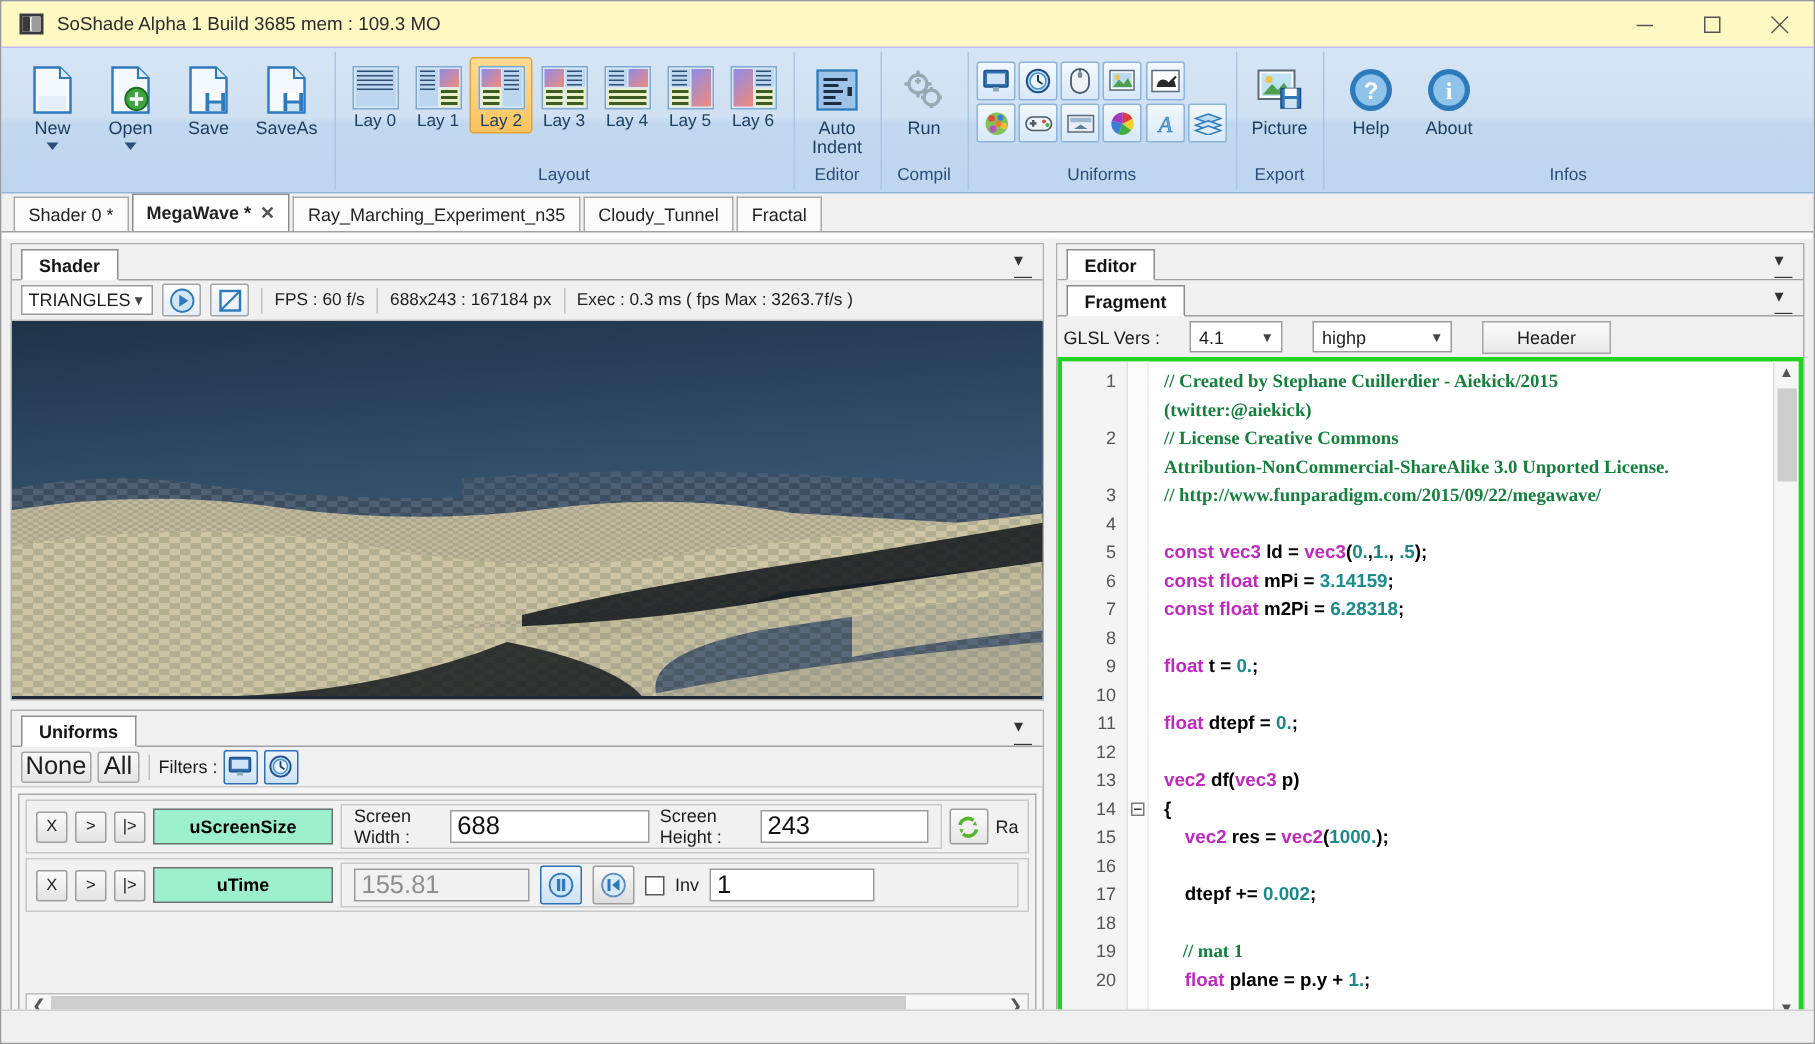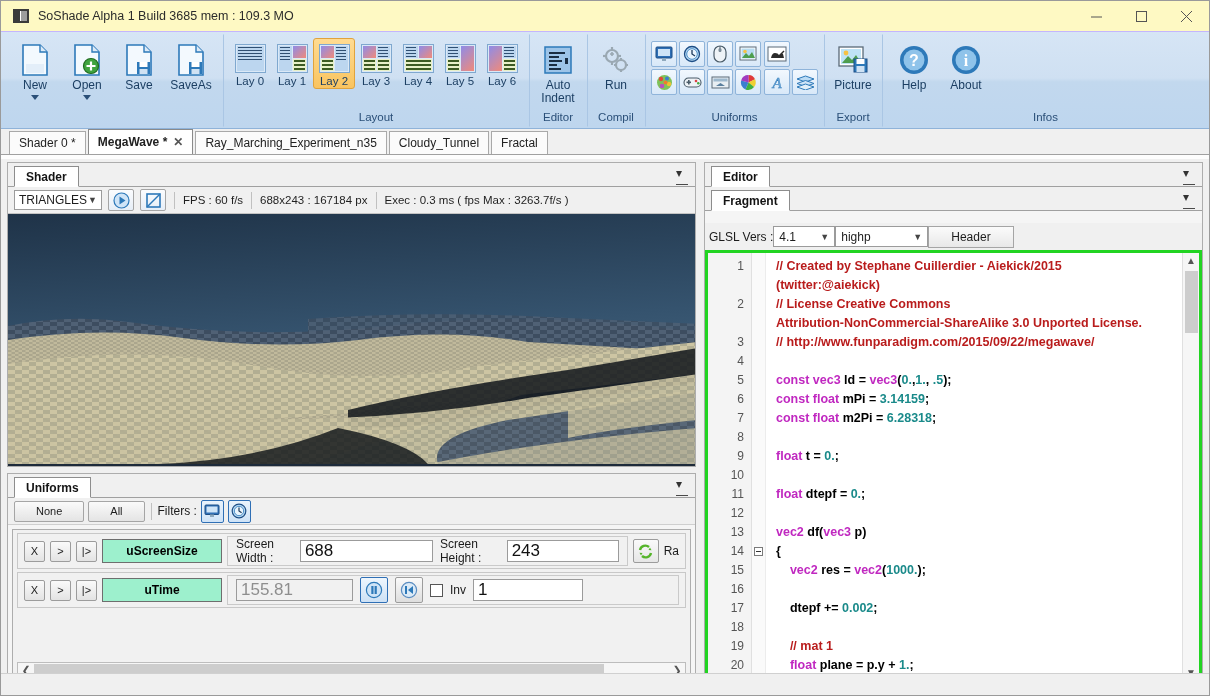--- a/index.html
+++ b/index.html
@@ -116,23 +116,23 @@
           background:linear-gradient(to bottom,#fbfcfe,#e6eef7);
           display:flex; align-items:center; justify-content:center; }
   .vsep { width:1px; height:17px; background:#c0c0c0; margin:0 2px; }
   .statxt { font-size:11.5px; color:#1f1f1f; }
 
   .preview { flex:1; position:relative; overflow:hidden; background:#1d2a3a; }
 
   
   .unifbar { height:27px; display:flex; align-items:center; gap:4px;
              padding:0 6px; background:#f0f0f0; border-bottom:1px solid #cfcfcf; }
-  .ubtn { height:21px; min-width:28px; padding:0 21px; border:1px solid #a5a5a5;
+  .ubtn { height:21px; min-width:28px; padding:0 2px; border:1px solid #a5a5a5;
           border-radius:2px; background:linear-gradient(to bottom,#fafafa,#e4e4e4);
-          display:flex; align-items:center; justify-content:center; font-size:11px; }
+          display:flex; align-items:center; justify-content:center; font-size:17px; }
   .filtico { width:23px; height:23px; border:1px solid #2f6fb5; border-radius:2px;
              background:linear-gradient(to bottom,#eaf3fc,#cfe3f7);
              display:flex; align-items:center; justify-content:center; }
   .uniflist { flex:1; margin:4px; border:1px solid #adadad; background:#f1f1f1;
               display:flex; flex-direction:column; overflow:hidden; }
   .urowitem { height:36px; border:1px solid #c8c8c8; margin:3px 4px 0 4px;
               background:#f1f1f1; display:flex; align-items:center; gap:5px;
               padding:0 6px; }
   .minib { width:21px; height:21px; border:1px solid #9c9c9c; border-radius:2px;
            background:linear-gradient(to bottom,#fafafa,#e3e3e3);
@@ -158,22 +158,22 @@
           background:linear-gradient(to bottom,#fafafa,#dedede); }
   .cbx { width:13px; height:13px; border:1px solid #565656; background:#fff; }
   .hscroll { height:17px; margin:0 4px 4px 4px; border:1px solid #bdbdbd;
              background:#f6f6f6; display:flex; align-items:center; }
   .hs-arrow { width:16px; text-align:center; color:#555; font-size:11px; }
   .hs-thumb { height:13px; background:#cdcdcd; border:1px solid #cdcdcd; }
 
   
   .subtabbar { height:24px; background:#f0f0f0; display:flex; align-items:flex-end;
                border-bottom:1px solid #a0a0a0; padding-left:6px; position:relative; }
-  .glslbar { height:27px; display:flex; align-items:center; gap:0; padding:0 4px;
-             background:#f0f0f0;margin-top:12px; }
+  .glslbar { height:27px; display:flex; align-items:center; gap:20px; padding:0 4px;
+             background:#f0f0f0; }
   .selbox { height:21px; border:1px solid #9b9b9b; background:#fff;
             display:flex; align-items:center; padding:0 5px; font-size:12px; }
   .selbox .cv { margin-left:auto; color:#444; font-size:9px; padding-left:8px; }
   .hdrbtn { height:22px; padding:0 22px; border:1px solid #a5a5a5;
             background:linear-gradient(to bottom,#fbfbfb,#e8e8e8);
             display:flex; align-items:center; font-size:12px; }
   .codewrap { flex:1; border:3px solid #22d422; background:#ffffff; display:flex;
               overflow:hidden; margin-bottom:4px; }
   .gutter { width:44px; background:#f4f4f4; border-right:1px solid #e0e0e0;
             padding-top:4px; flex-shrink:0; }
@@ -182,21 +182,21 @@
   .codearea { flex:1; padding:4px 0 0 10px; overflow:hidden; }
   .vscroll { width:17px; background:#f6f6f6; border-left:1px solid #e0e0e0;
              display:flex; flex-direction:column; align-items:center;
              flex-shrink:0; }
   .vs-arrow { height:16px; color:#555; font-size:10px; line-height:16px; }
   .vs-thumb { width:13px; height:62px; background:#cdcdcd; margin-top:2px; }
   .ln { height:19px; line-height:19px; text-align:right; padding-right:7px;
         font-size:12px; color:#555; font-family:"Liberation Sans", sans-serif; }
   .cl { height:19px; line-height:19px; font-size:12.5px; white-space:pre;
         font-family:"Liberation Sans", sans-serif; font-weight:bold; }
-  .c-com { color:#b91c1c; }
+  .c-com { color:#15803d;font-family:Liberation Serif, serif; }
   .c-kw  { color:#c028c0;text-align:right; }
   .c-num { color:#1a8a8a; }
   .c-id  { color:#000000; }
   .foldbox { width:9px; height:9px; border:1px solid #7a7a7a; background:#fff;
              position:relative; margin:5px auto 0 auto; }
   .foldbox:before { content:""; position:absolute; left:1px; top:3px; width:5px;
              height:1px; background:#333; }
   .statusbar { position:absolute; left:0; right:0; bottom:0; height:22px;
                background:#f0f0f0; border-top:1px solid #d0d0d0; }
 </style>

